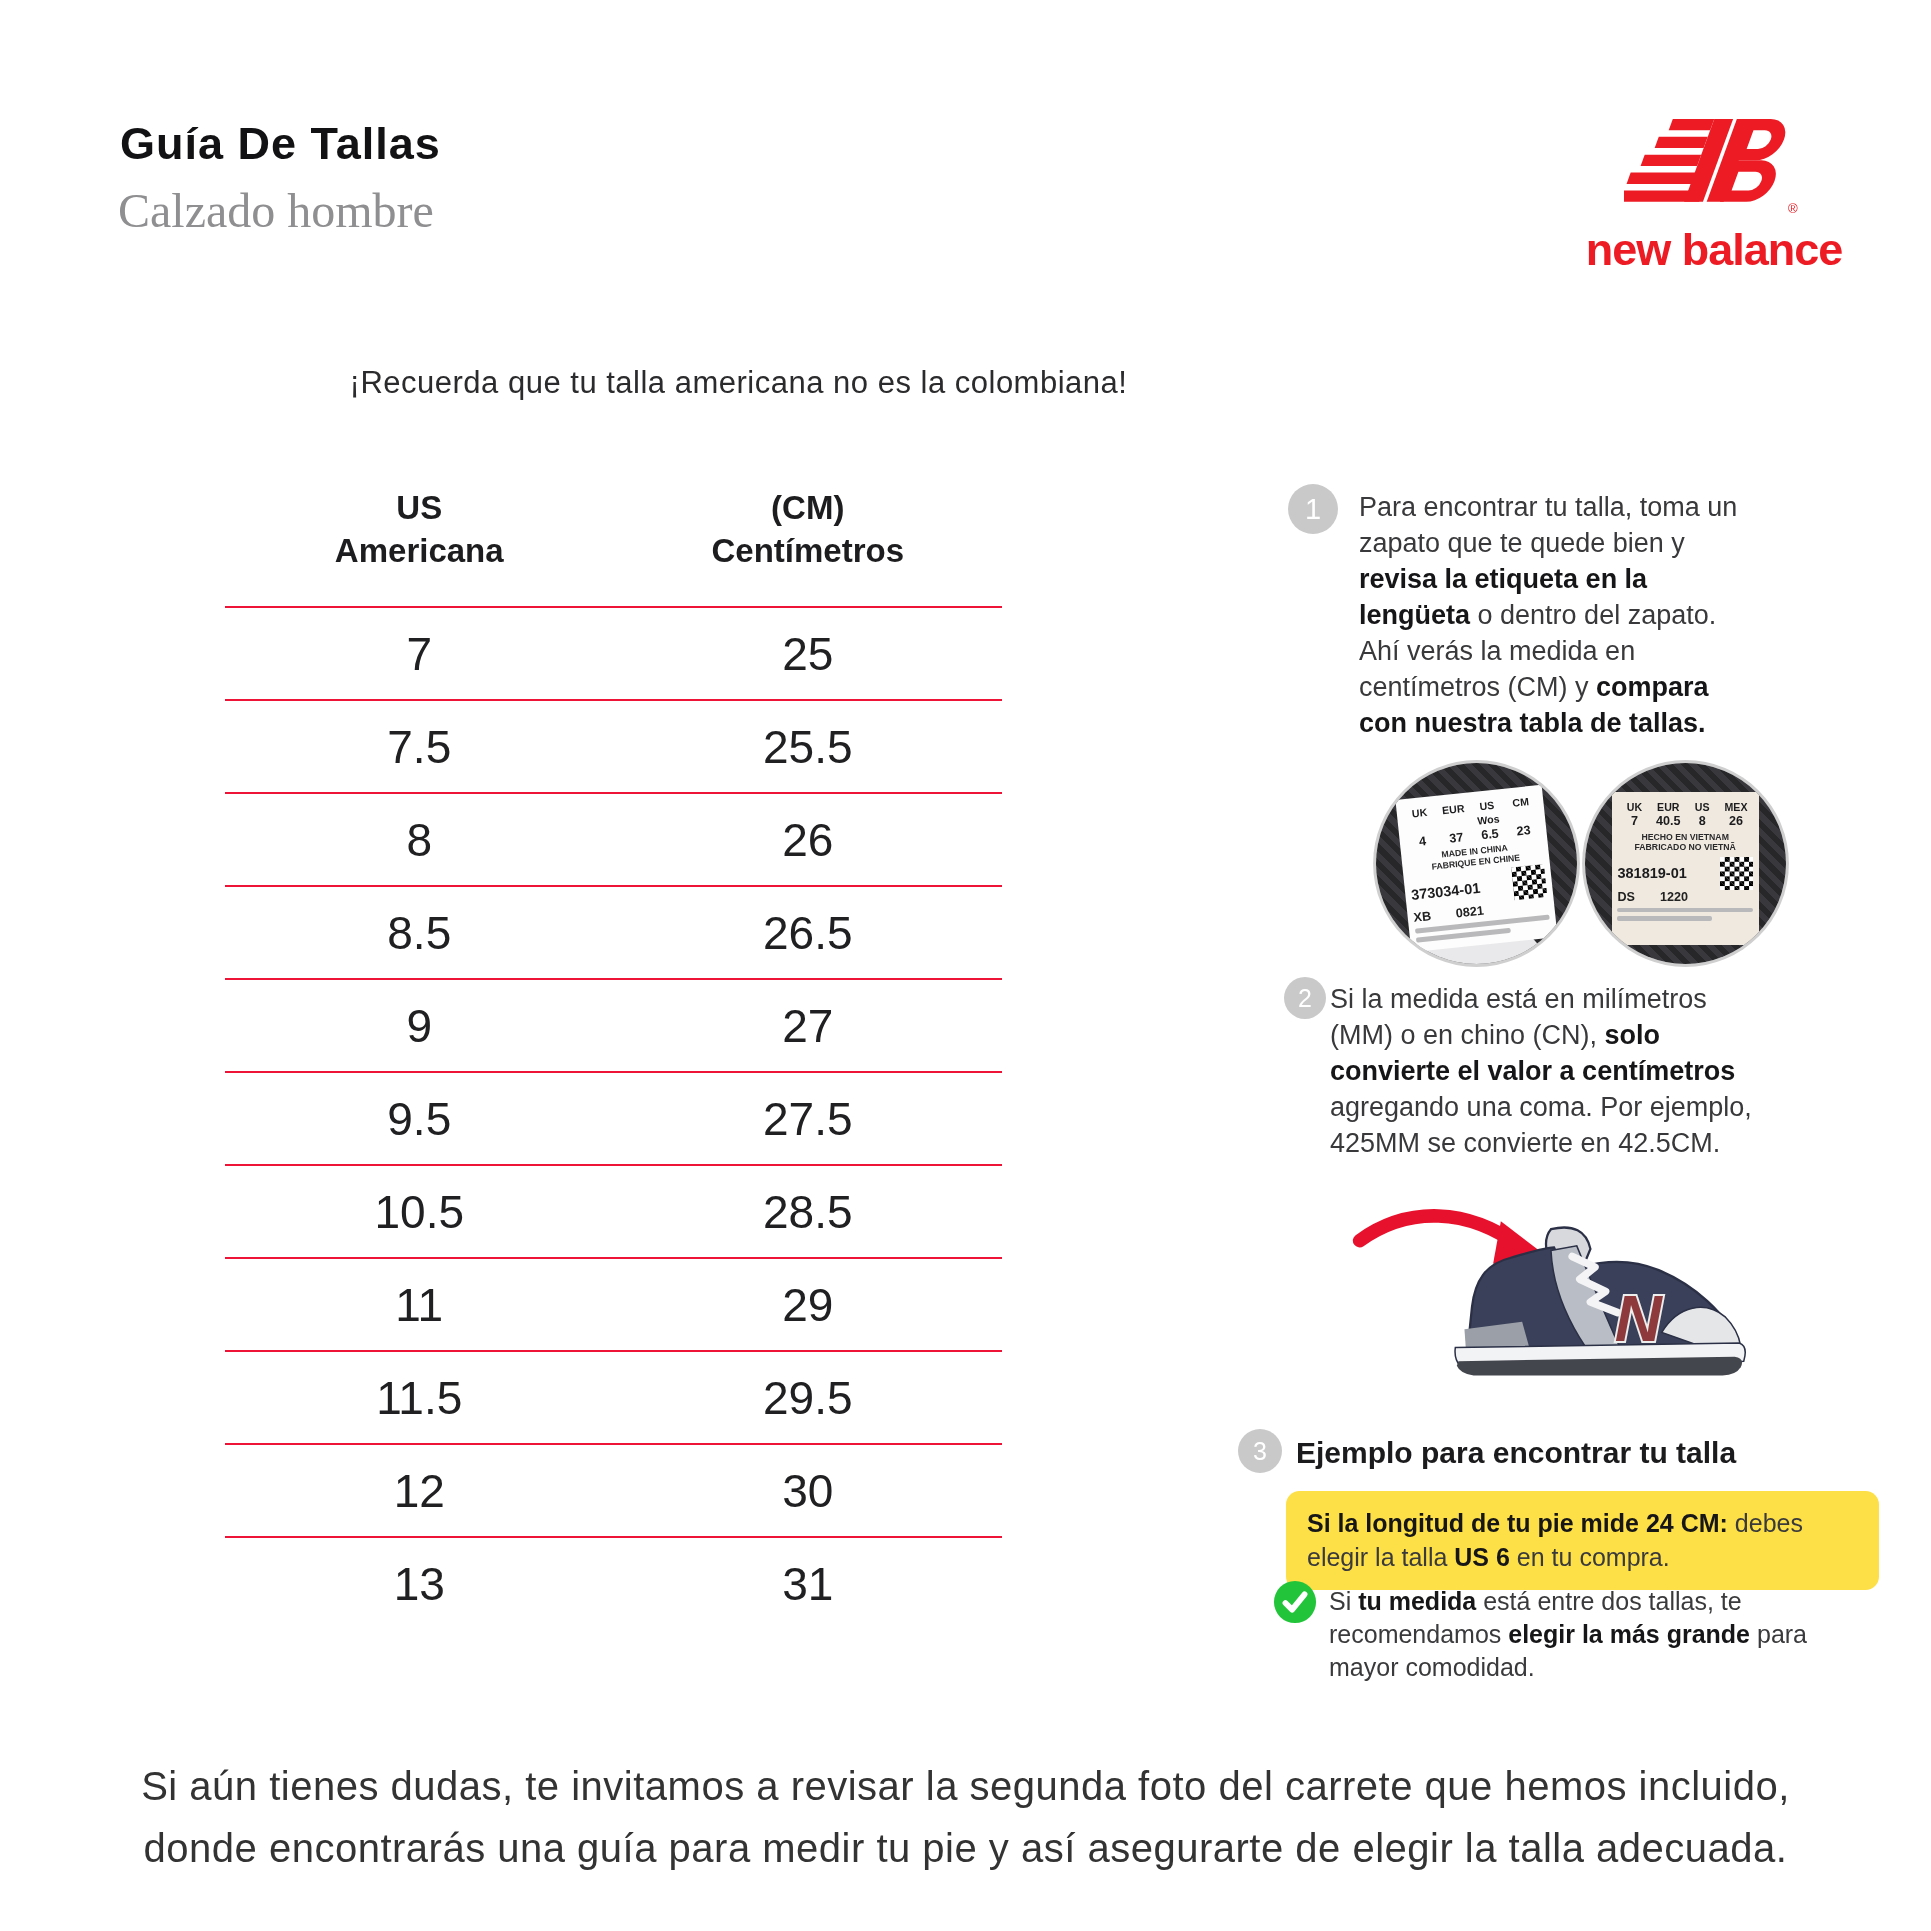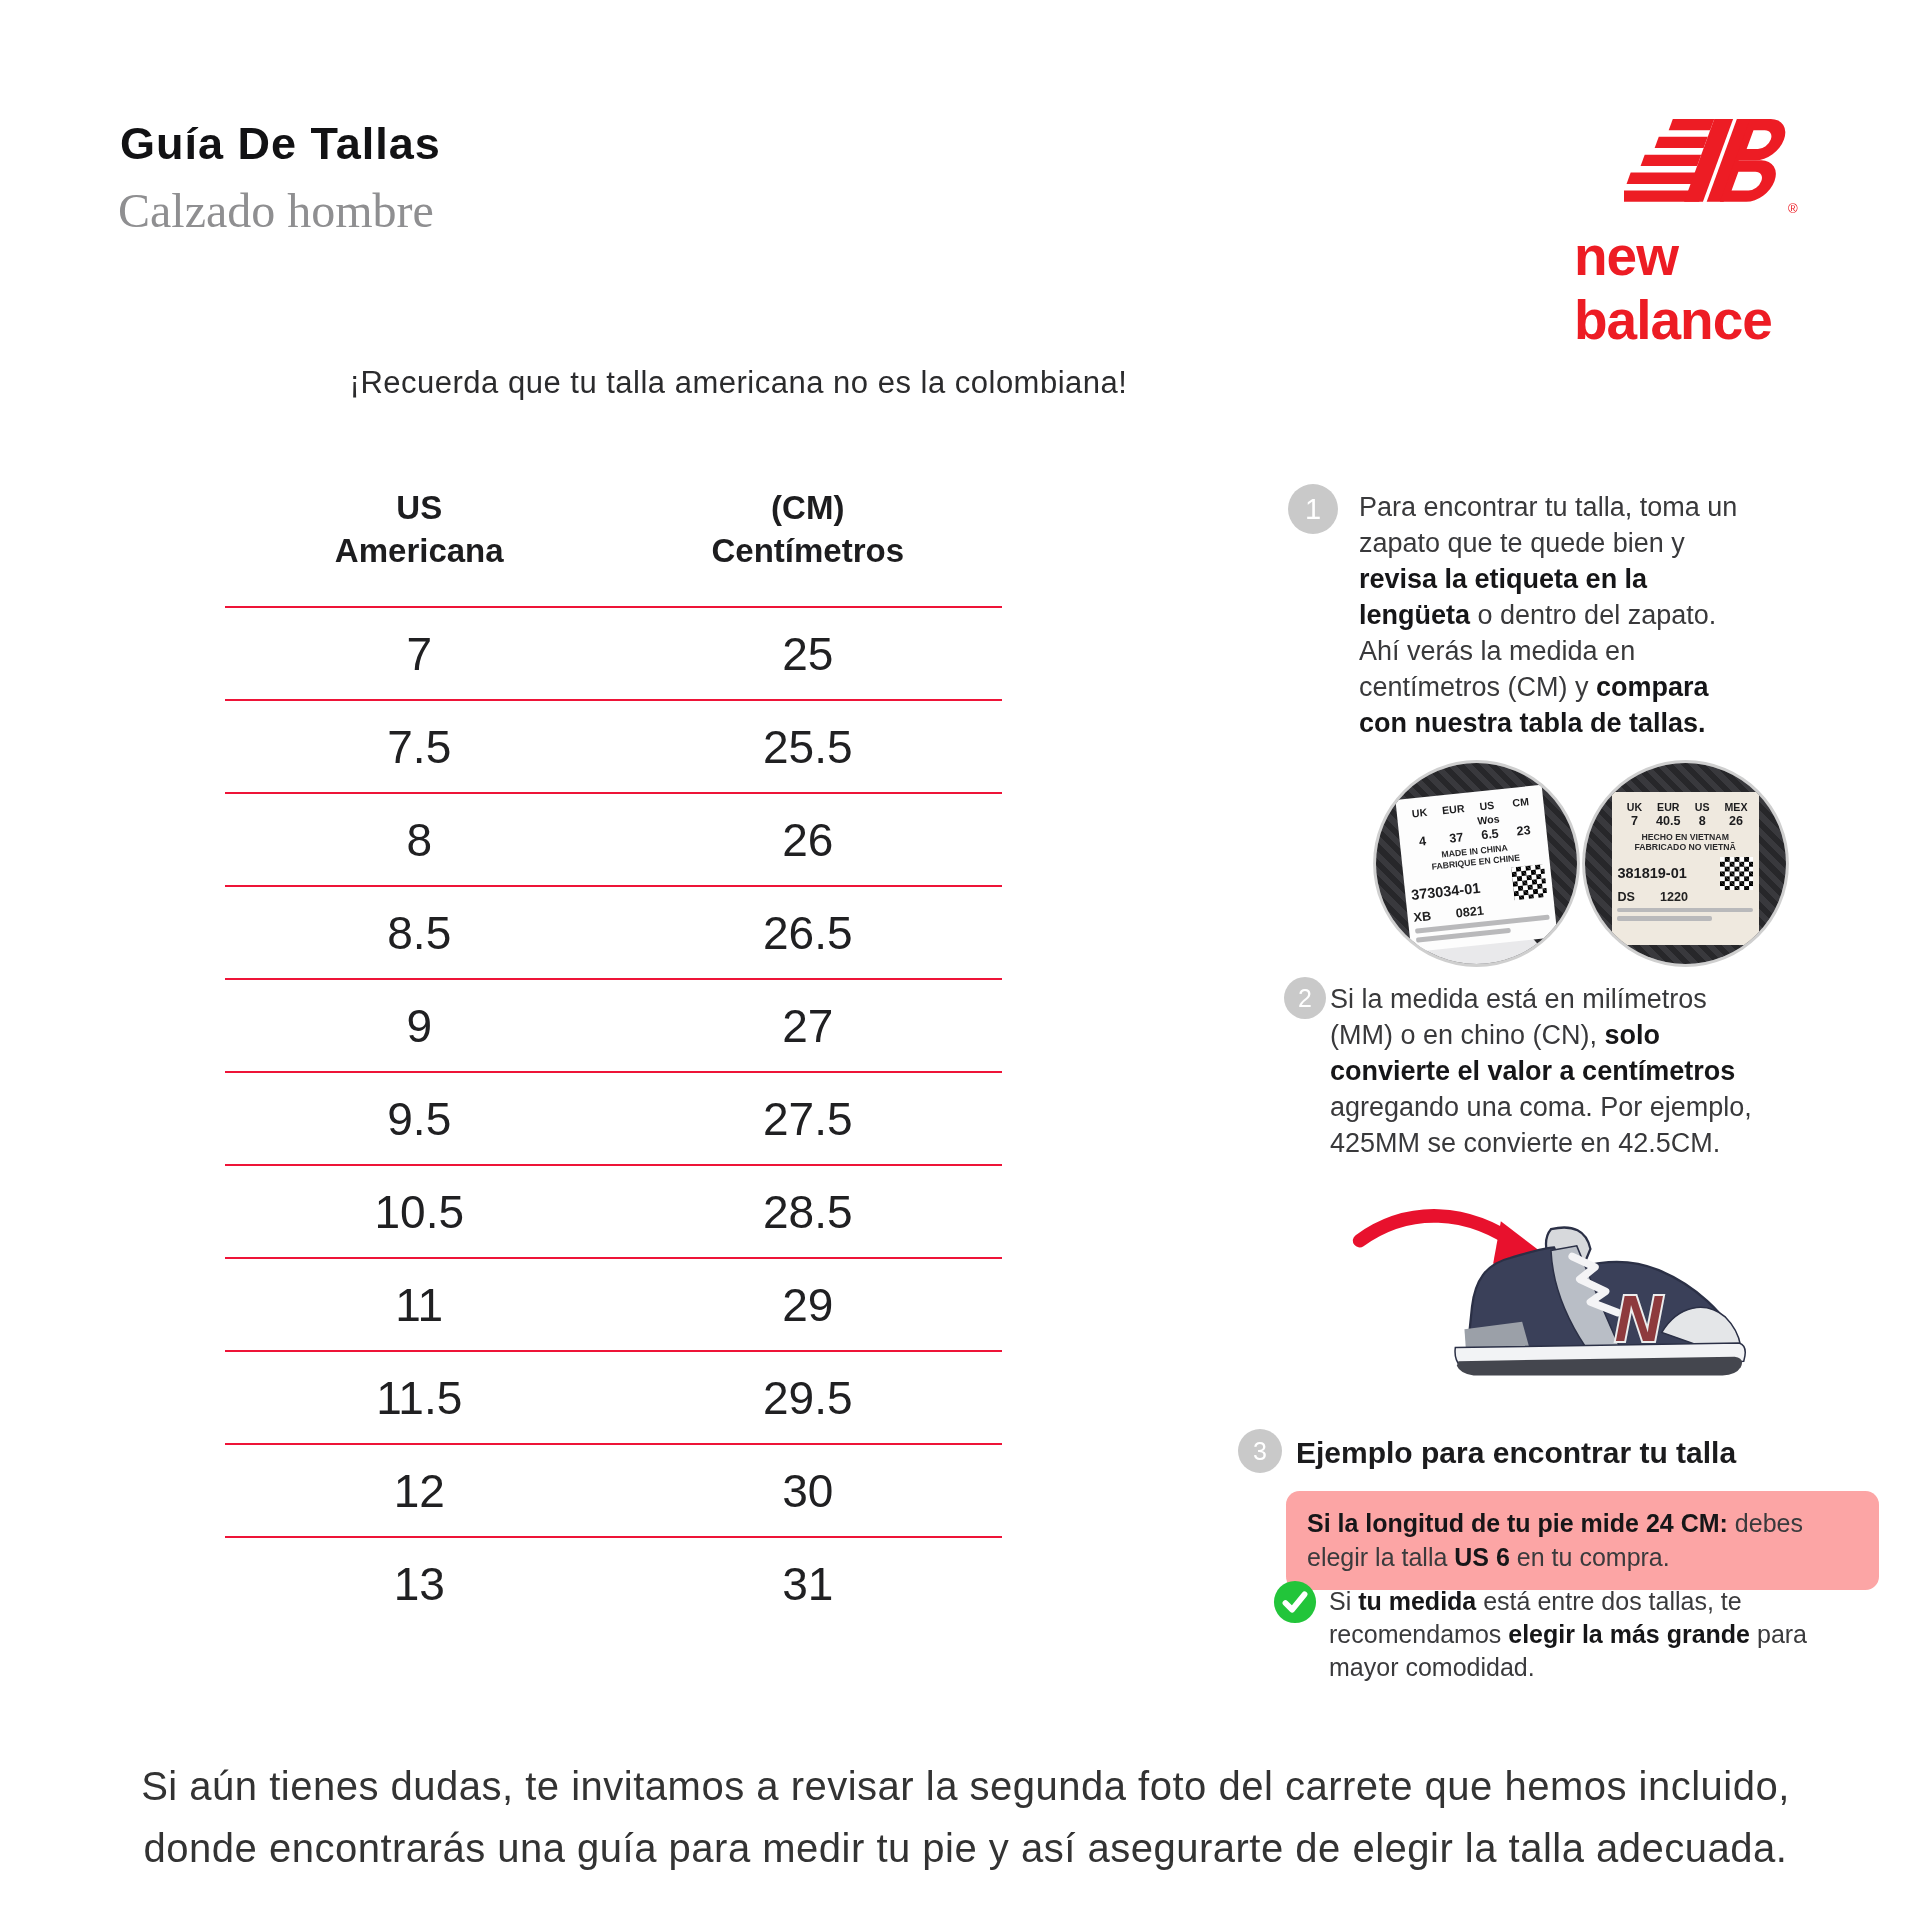--- a/index.html
+++ b/index.html
@@ -6,22 +6,22 @@
   .page{position:relative;width:1931px;height:1931px;background:#fff;overflow:hidden;
         font-family:"Liberation Sans",sans-serif;color:#222;}
 
   
   .title{position:absolute;left:120px;top:118px;font-size:45px;font-weight:700;
          letter-spacing:1px;color:#121214;}
   .subtitle{position:absolute;left:118px;top:183px;font-size:48px;
             font-family:"Liberation Serif",serif;color:#8f8f91;}
   .brand{position:absolute;left:1574px;top:106px;width:280px;height:164px;}
   .brand svg{position:absolute;left:50px;top:5.8px;}
-  .wordmark{position:absolute;left:0;top:118px;width:280px;
-            font-size:55px;font-weight:700;letter-spacing:-1px;color:#ed1c24;}
+  .wordmark{position:absolute;left:0;top:118px;width:280px;text-align:center;
+            font-size:45px;font-weight:700;letter-spacing:-1px;color:#ed1c24;}
 
   
   .notice{position:absolute;left:0;top:365px;width:1477px;text-align:center;
           font-size:31px;letter-spacing:0.5px;color:#2b2b2d;}
 
   
   .size-table{position:absolute;left:225px;top:486px;width:777px;}
   .thead{display:flex;height:120px;}
   .th{flex:1;text-align:center;font-size:33px;font-weight:700;line-height:43px;color:#1d1d1f;}
   .th span{display:block;}
@@ -64,21 +64,21 @@
   .crescent{position:absolute;left:21px;bottom:-7.7px;width:145px;height:52px;background:#e9e9eb;
             border-radius:50% 50% 0 0/100% 100% 0 0;transform:rotate(-8deg);}
 
   
   .shoe-wrap{position:absolute;left:1342px;top:1192px;width:492px;height:275px;}
   .arrow-svg{position:absolute;left:5.8px;top:3.9px;}
   .shoe-svg{position:absolute;left:95px;top:25px;}
 
   
   .step3-title{position:absolute;left:1296px;top:1436px;font-size:30px;font-weight:700;color:#1b1b1d;}
-  .example-box{position:absolute;left:1286px;top:1491px;width:551px;background:#fca5a5;
+  .example-box{position:absolute;left:1286px;top:1491px;width:551px;background:#fde047;
                border-radius:13.5px;padding:15.4px 21px;font-size:25px;line-height:34px;color:#3a3a3c;}
   .tip-icon{position:absolute;left:1273px;top:1580px;}
   .tip-text{position:absolute;left:1329px;top:1585px;width:516px;font-size:25px;
             line-height:33px;color:#3a3a3c;}
 
   
   .footer{position:absolute;left:0;top:1755px;width:1931px;text-align:center;
           font-size:40px;line-height:62px;color:#333;white-space:pre-line;letter-spacing:0.5px;}
 </style>
 </head>

